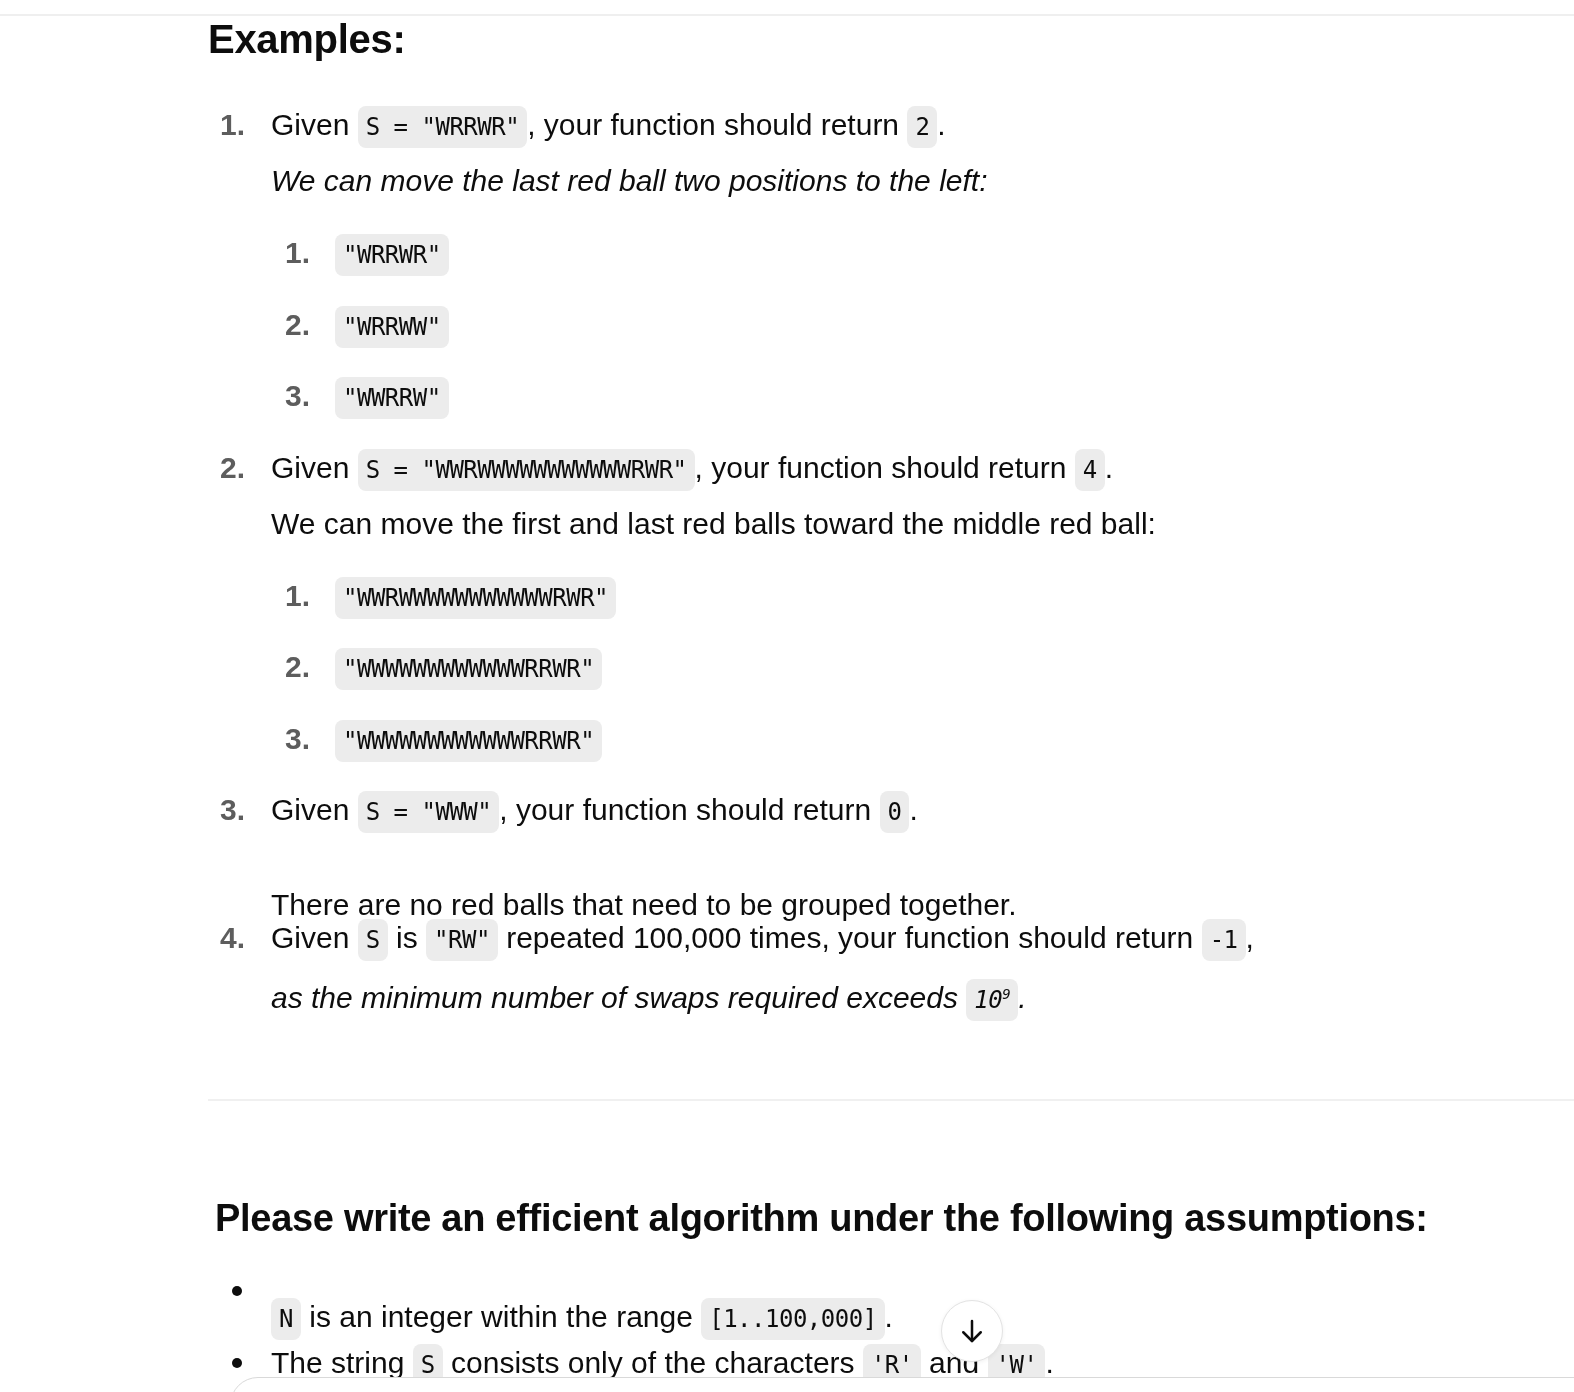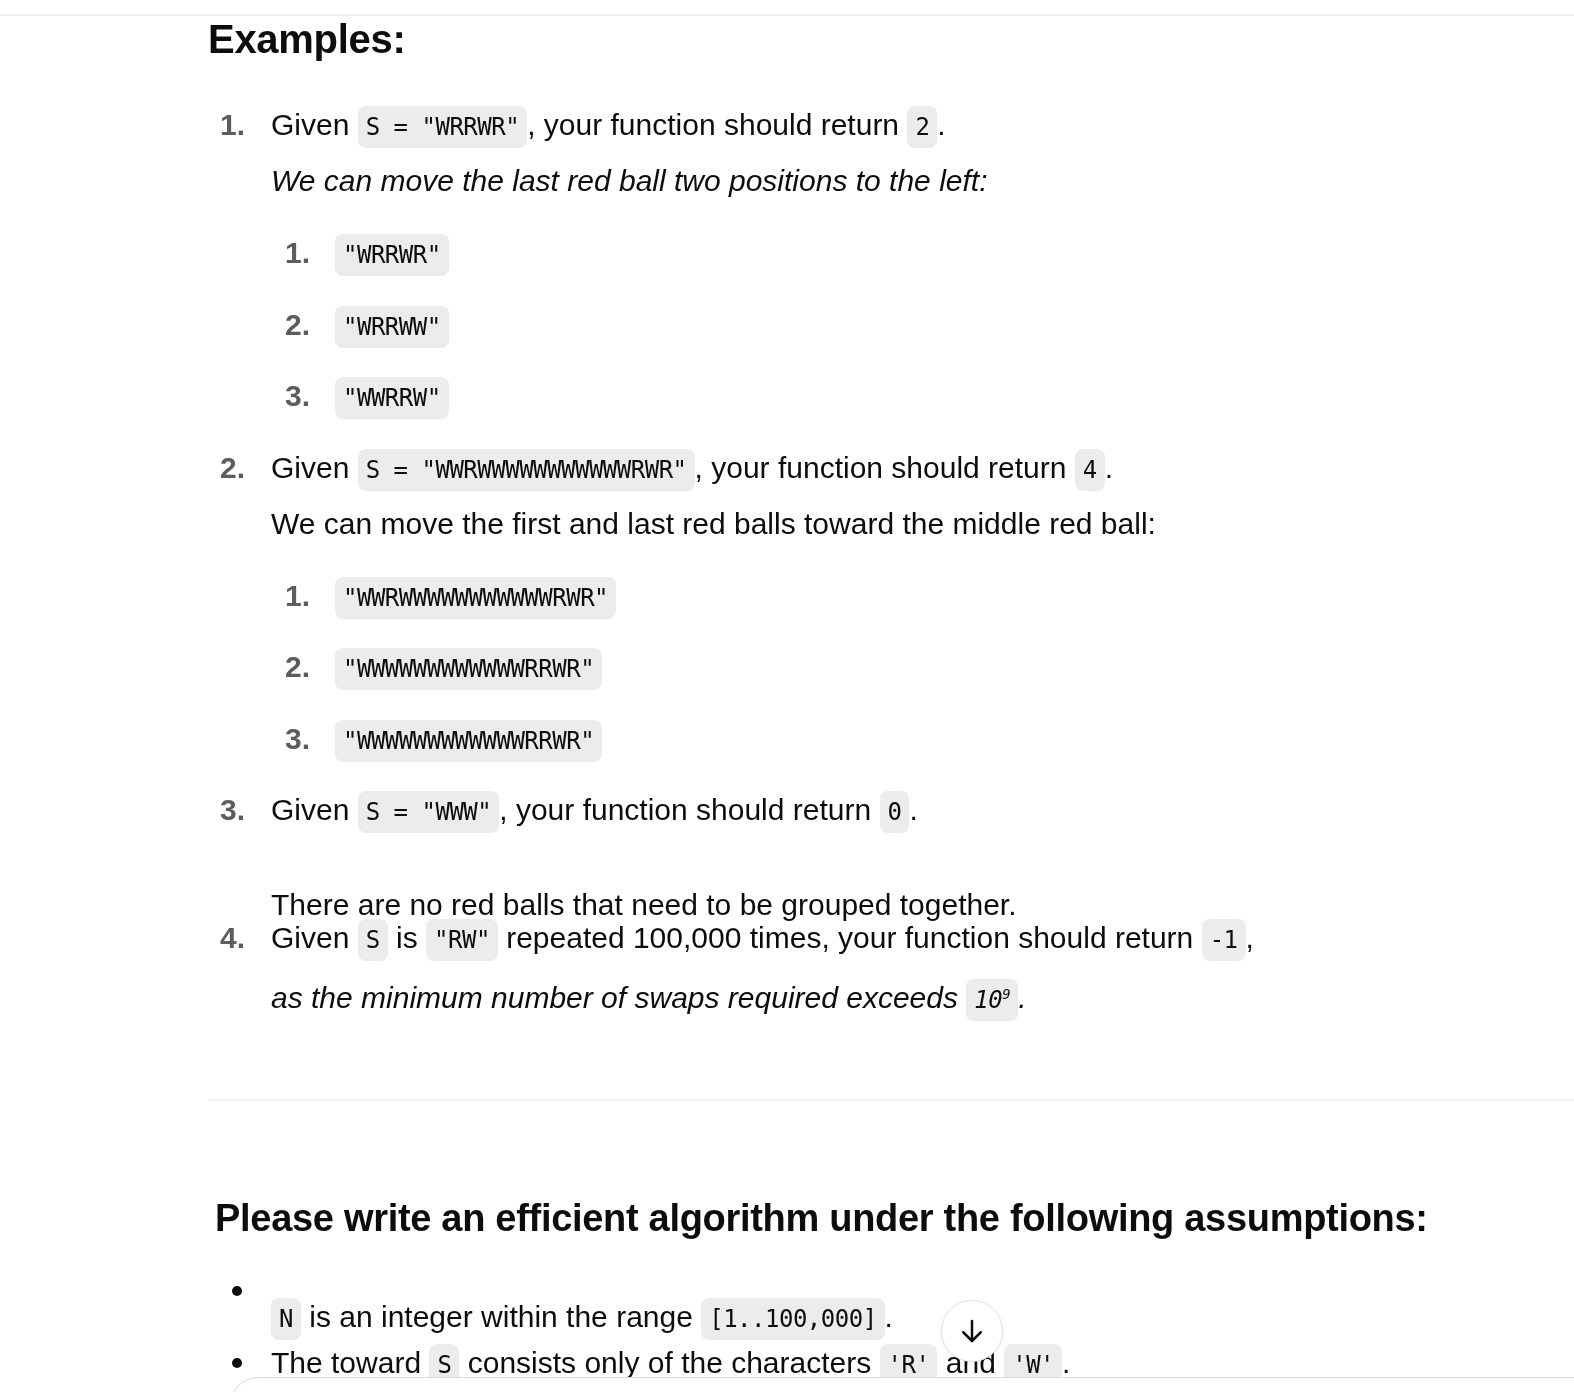--- a/index.html
+++ b/index.html
@@ -102,21 +102,21 @@
 
   <span class="bullet" style="left:24px; top:1286px;"></span>
   <div class="line" style="left:63px; top:1271px;margin-top:26px;">
     <code>N</code>
     <span>is an integer within the range</span>
     <code>[1..100,000]</code><span>.</span>
   </div>
 
   <span class="bullet" style="left:24px; top:1358px;"></span>
   <div class="line" style="left:63px; top:1343px;">
-    <span>The toward</span>
+    <span>The string</span>
     <code>S</code>
     <span>consists only of the characters</span>
     <code>'R'</code>
     <span>and</span>
     <code>'W'</code><span>.</span>
   </div>
 </div>
 
 <div class="scroll-btn">
   <svg width="30" height="30" viewBox="0 0 24 24" fill="none" stroke="#0d0d0d" stroke-width="2" stroke-linecap="round" stroke-linejoin="round">

